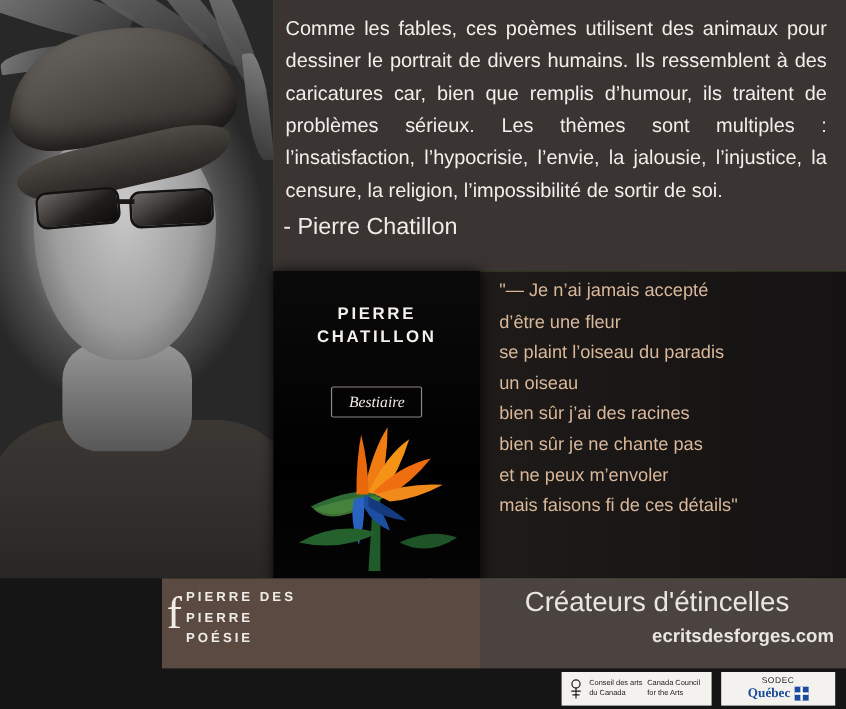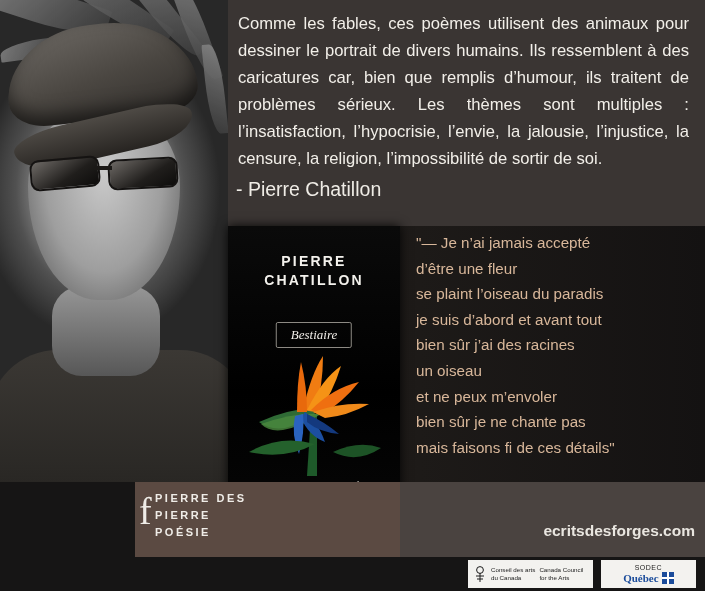--- a/index.html
+++ b/index.html
@@ -361,41 +361,41 @@
         </svg>
 
         <div class="book-logo">f......</div>
       </div>
     </div>
 
     <div id="poem">
       <div class="line">"— Je n’ai jamais accepté</div>
       <div class="line">d’être une fleur</div>
       <div class="line">se plaint l’oiseau du paradis</div>
-      <div class="line">je suis d’abord et avant tout</div>
+      <div class="line">un oiseau</div>
       <div class="line">bien sûr j’ai des racines</div>
-      <div class="line">un oiseau</div>
+      <div class="line">bien sûr je ne chante pas</div>
       <div class="line">et ne peux m’envoler</div>
-      <div class="line">bien sûr je ne chante pas</div>
       <div class="line">mais faisons fi de ces détails"</div>
     </div>
   </div>
 
   <div id="bottom">
 
     <div id="bottom-left-panel">
       <div id="edf-logo">
         <span class="big-f">f</span>
         <div>PIERRE DES</div>
         <div>PIERRE</div>
         <div>POÉSIE</div>
       </div>
     </div>
 
     <div id="tagline-panel">
+      <div id="tagline">Créateurs d'étincelles</div>
       <div id="website">ecritsdesforges.com</div>
     </div>
 
     <div id="sponsors">
       <div class="sponsor cca">
         <svg width="14" height="18" viewBox="0 0 14 18">
           <circle cx="7" cy="5" r="3.4" fill="none" stroke="#1c1c1c" stroke-width="1"></circle>
           <path d="M7 8 L7 17 M3 11 L11 11 M4 14 L10 14" stroke="#1c1c1c" stroke-width="1" fill="none"></path>
         </svg>
         <div>

